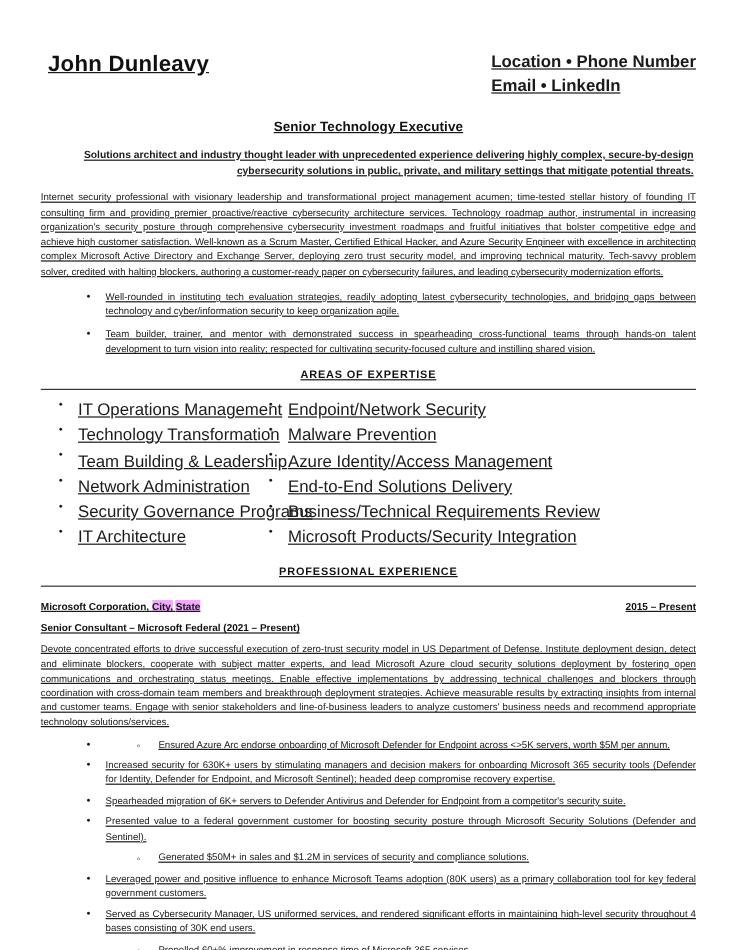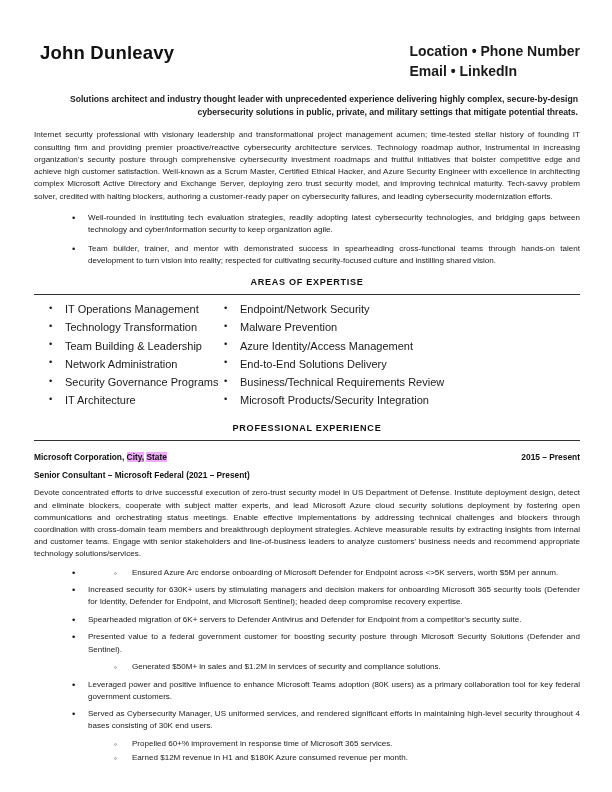--- a/index.html
+++ b/index.html
@@ -14,20 +14,21 @@
     font-family: "Liberation Sans", sans-serif;
     color: #1a1a1a;
     position: relative;
     overflow: hidden;
   }
   .page {
     width: 612px;
     height: 672px;
     padding: 30px 32px 10px 34px;
     position: relative;
+    text-decoration: underline;
   }
 
   
   .header {
     display: flex;
     align-items: flex-start;
     justify-content: space-between;
     margin-top: 8px;
   }
   .name {
@@ -123,21 +124,21 @@
   .exp-col.c1 { width: 175px; }
   .exp-col.c2 { width: 205px; }
   .exp-col.c3 { width: 170px; }
   .exp-col ul {
     margin: 0;
     padding: 0;
     list-style: none;
   }
   .exp-col li {
     position: relative;
-    font-size: 11px;
+    font-size: 14px;
     line-height: 1.0;
     padding-left: 17px;
     margin-bottom: 7.2px;
     color: #1a1a1a;
     white-space: nowrap;
   }
   .exp-col li:before {
     content: "\2022";
     position: absolute;
     left: 1px;
@@ -224,20 +225,21 @@
 <div class="page">
 
   <div class="header">
     <div class="name">John Dunleavy</div>
     <div class="contact">
       <div>Location • Phone Number</div>
       <div>Email • LinkedIn</div>
     </div>
   </div>
 
+  <div class="title">Senior Technology Executive</div>
 
   <div class="tagline">Solutions architect and industry thought leader with unprecedented experience delivering highly complex, secure-by-design cybersecurity solutions in public, private, and military settings that mitigate potential threats.</div>
 
   <div class="summary">Internet security professional with visionary leadership and transformational project management acumen; time-tested stellar history of founding IT consulting firm and providing premier proactive/reactive cybersecurity architecture services. Technology roadmap author, instrumental in increasing organization's security posture through comprehensive cybersecurity investment roadmaps and fruitful initiatives that bolster competitive edge and achieve high customer satisfaction. Well-known as a Scrum Master, Certified Ethical Hacker, and Azure Security Engineer with excellence in architecting complex Microsoft Active Directory and Exchange Server, deploying zero trust security model, and improving technical maturity. Tech-savvy problem solver, credited with halting blockers, authoring a customer-ready paper on cybersecurity failures, and leading cybersecurity modernization efforts.</div>
 
   <ul class="top-bullets">
     <li>Well-rounded in instituting tech evaluation strategies, readily adopting latest cybersecurity technologies, and bridging gaps between technology and cyber/information security to keep organization agile.</li>
     <li>Team builder, trainer, and mentor with demonstrated success in spearheading cross-functional teams through hands-on talent development to turn vision into reality; respected for cultivating security-focused culture and instilling shared vision.</li>
   </ul>
 

